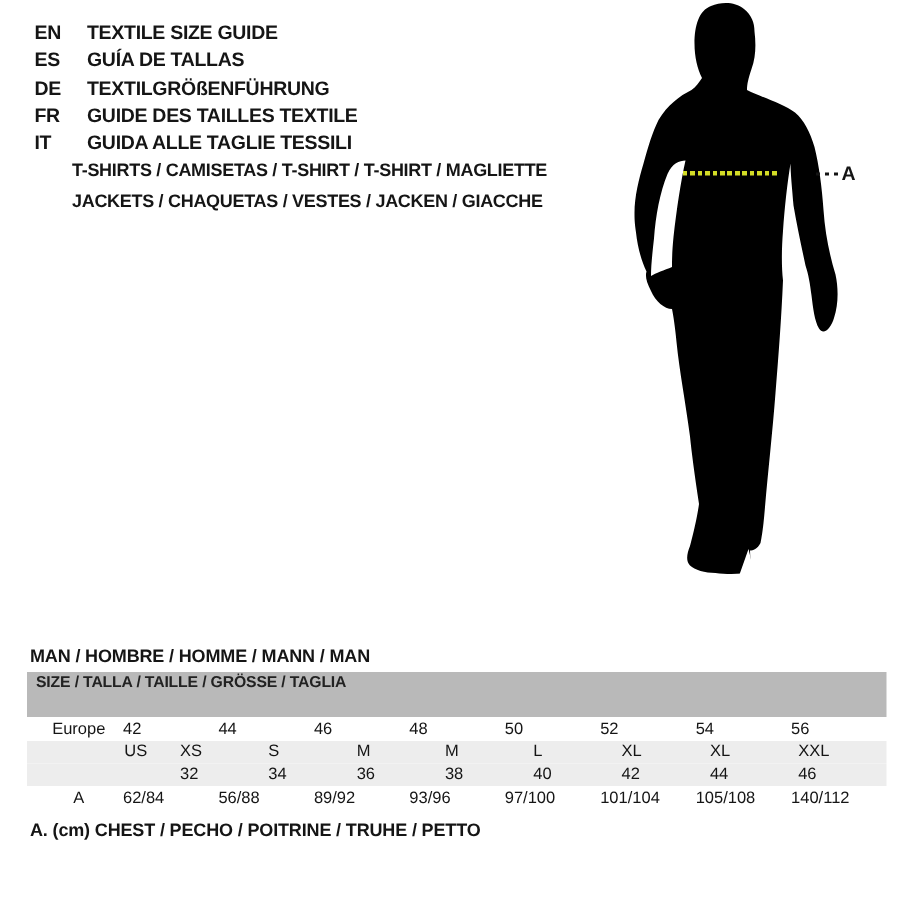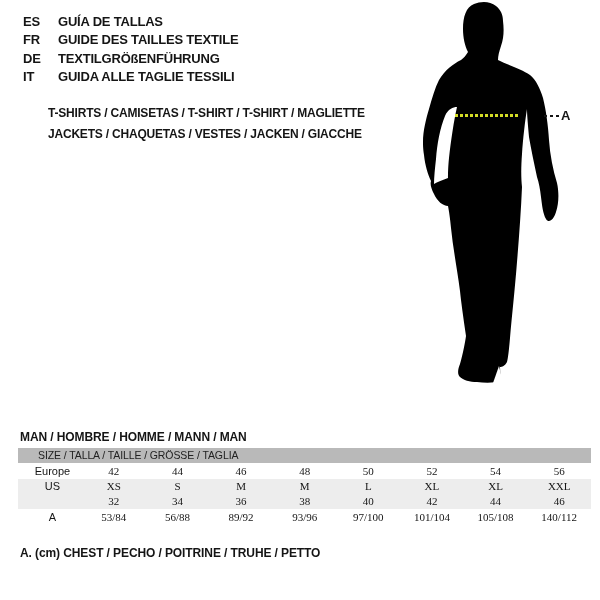--- a/index.html
+++ b/index.html
@@ -22,46 +22,50 @@
     background:repeating-linear-gradient(90deg,var(--accent,#d3dc26) 0 3px,transparent 3px 5px);}
   .dash-black{position:absolute;left:544px;top:115px;width:17px;height:2px;
     background:repeating-linear-gradient(90deg,#141414 0 3px,transparent 3px 6px);}
   .a-label{position:absolute;left:561px;top:108px;font-size:13px;font-weight:bold;}
 
   
   .section-title{position:absolute;top:417px;left:20px;font-size:12px;font-weight:bold;line-height:16px;letter-spacing:-0.1px;white-space:nowrap;margin-top:12px;}
 
   
   .size-table{position:absolute;top:448px;left:18px;width:573px;font-size:11px;}
-  .thead{height:15px;line-height:15px;background:var(--band,#b9b9b9);font-weight:normal;font-size:10.5px;padding-left:20px;color:#222;letter-spacing:-0.1px;}
+  .thead{height:30px;line-height:15px;background:var(--band,#b9b9b9);font-weight:bold;font-size:10.5px;padding-left:6px;color:#222;letter-spacing:-0.1px;}
   .trow{display:grid;grid-template-columns:64px repeat(8,1fr);}
-  .trow.stripe{background:var(--stripe,#ededed);}
+  .trow.stripe{background:var(--stripe,#ededed);padding-left:38px;}
   .tlabel{text-align:center;padding-left:5px;}
-  .tcell{text-align:center;font-family:Liberation Serif, serif;}
+  .tcell{text-align:left;}
 
   
   .footnote{position:absolute;top:546px;left:20px;font-size:12px;font-weight:bold;letter-spacing:-0.1px;white-space:nowrap;text-align:center;}
 </style>
 </head>
 <body>
 
 <div class="canvas">
 
   <div class="lang-list">
       <div class="lang-row">
+        <span class="lang-code">EN</span>
+        <span class="lang-title">TEXTILE SIZE GUIDE</span>
+      </div>
+      <div class="lang-row">
         <span class="lang-code">ES</span>
         <span class="lang-title">GUÍA DE TALLAS</span>
       </div>
       <div class="lang-row">
+        <span class="lang-code">DE</span>
+        <span class="lang-title">TEXTILGRÖßENFÜHRUNG</span>
+      </div>
+      <div class="lang-row">
         <span class="lang-code">FR</span>
         <span class="lang-title">GUIDE DES TAILLES TEXTILE</span>
-      </div>
-      <div class="lang-row">
-        <span class="lang-code">DE</span>
-        <span class="lang-title">TEXTILGRÖßENFÜHRUNG</span>
       </div>
       <div class="lang-row">
         <span class="lang-code">IT</span>
         <span class="lang-title">GUIDA ALLE TAGLIE TESSILI</span>
       </div>
     </div>
 
   <div class="cats">
     <div>T-SHIRTS / CAMISETAS / T-SHIRT / T-SHIRT / MAGLIETTE</div>
     <div>JACKETS / CHAQUETAS / VESTES / JACKEN / GIACCHE</div>
@@ -158,21 +162,21 @@
           <div class="tcell">34</div>
           <div class="tcell">36</div>
           <div class="tcell">38</div>
           <div class="tcell">40</div>
           <div class="tcell">42</div>
           <div class="tcell">44</div>
           <div class="tcell">46</div>
         </div>
         <div class="trow" style="height: 17px; line-height: 17px;">
           <div class="tlabel">A</div>
-          <div class="tcell">53/84</div>
+          <div class="tcell">62/84</div>
           <div class="tcell">56/88</div>
           <div class="tcell">89/92</div>
           <div class="tcell">93/96</div>
           <div class="tcell">97/100</div>
           <div class="tcell">101/104</div>
           <div class="tcell">105/108</div>
           <div class="tcell">140/112</div>
         </div>
       </div>
   </div>

